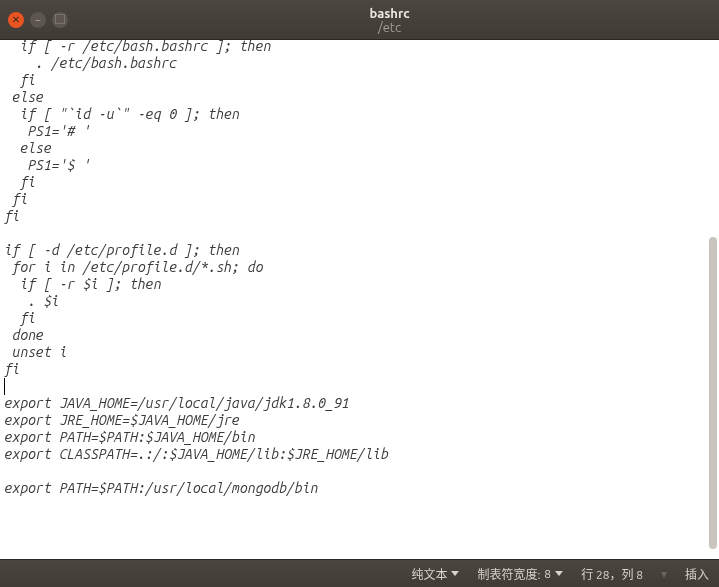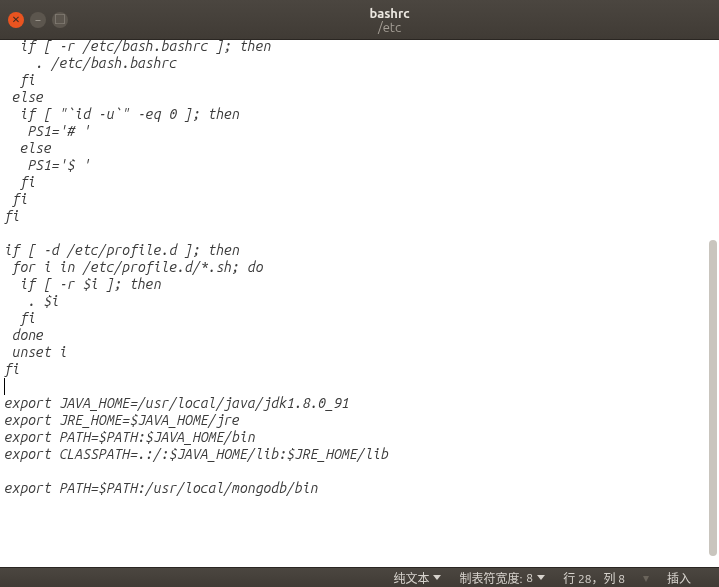--- a/index.html
+++ b/index.html
@@ -66,27 +66,27 @@
   }
   .cursor-line {
     position: absolute;
     left: 4px;
     top: calc(17px * 20 - 2px);
     width: 1px;
     height: 17px;
     background: #000;
   }
   .statusbar {
-    height: 20px;
+    height: 28px;
     background: linear-gradient(to bottom, #4b4640, #403b35);
     border-top: 1px solid #2a2622;
     display: flex;
     align-items: center;
     justify-content: flex-end;
-    padding: 0 28px;
+    padding: 0 10px;
     gap: 18px;
     color: #d7d3cd;
     font-size: 12px;
   }
   .sb-item { display: flex; align-items: center; gap: 4px; }
   .sb-sep { color: #6a645b; }
   .scrollbar {
     position: absolute;
     right: 2px; top: 0; width: 10px; height: 100%;
   }

